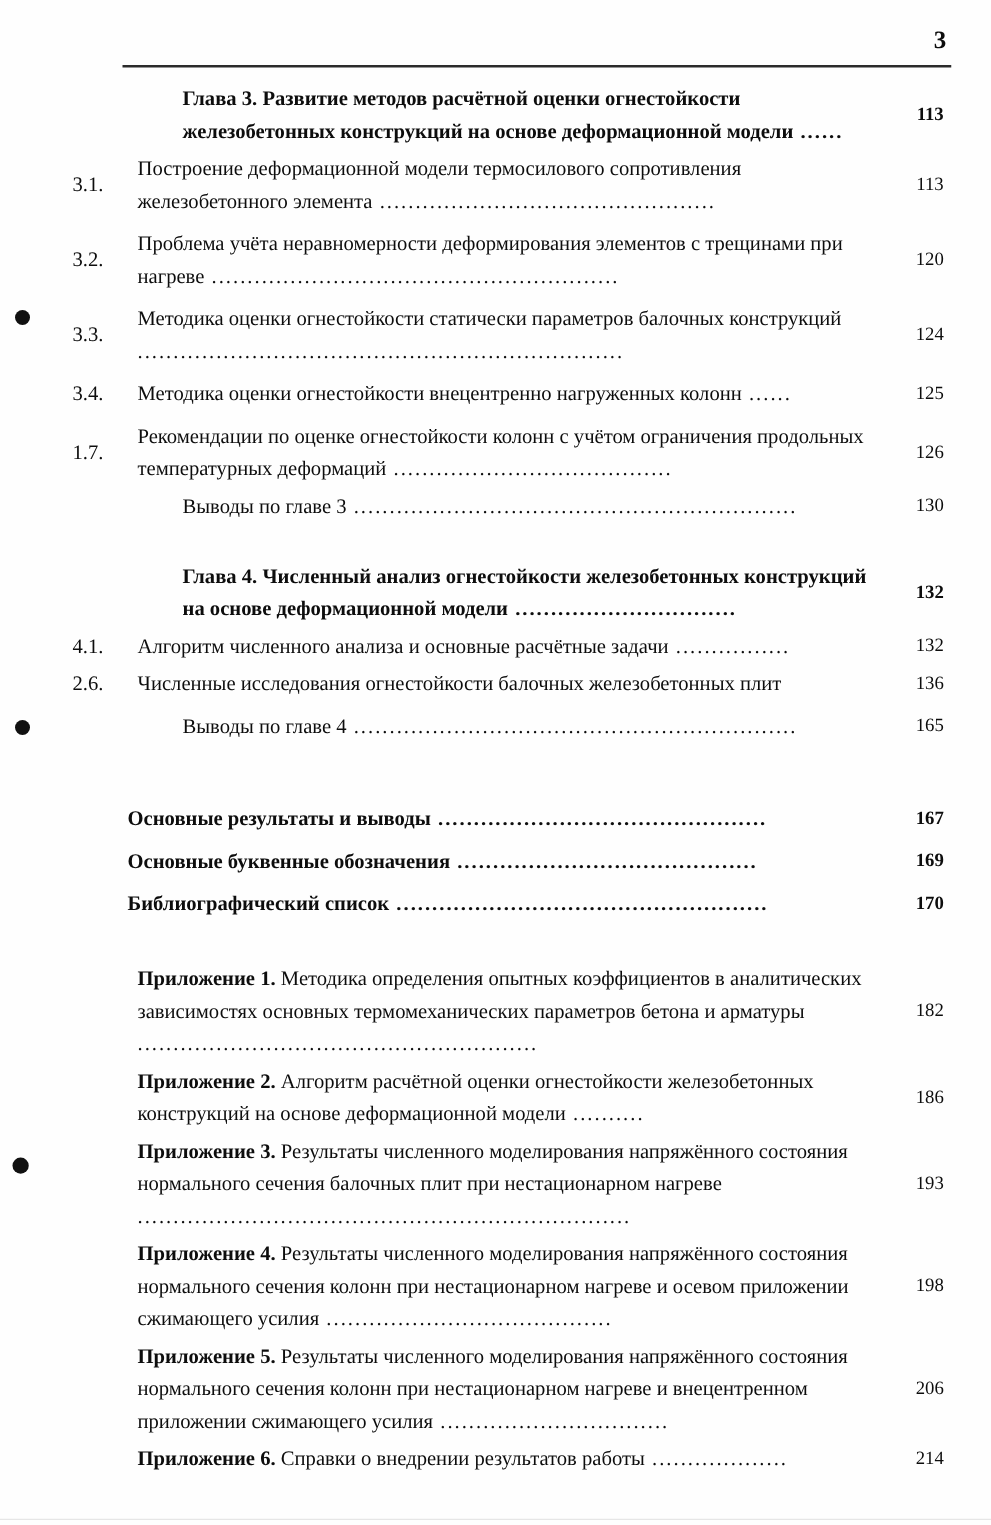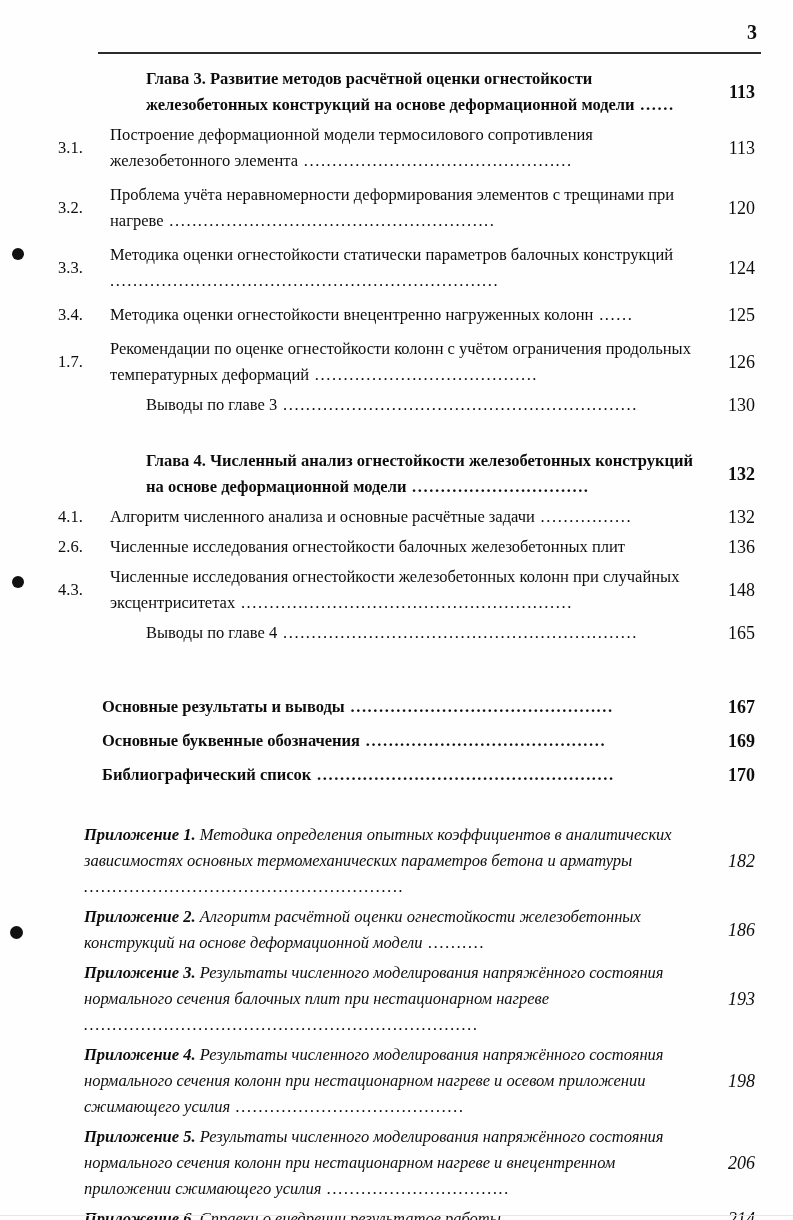--- a/index.html
+++ b/index.html
@@ -85,42 +85,41 @@
   .entry .body {
     flex: 1 1 auto;
     font-size: 16.5px;
     line-height: 26px;
     padding-right: 8px;
   }
   .entry .pg {
     width: 44px;
     flex: 0 0 44px;
     text-align: right;
-    font-size: 18px;
+    font-size: 15px;
     line-height: 26px;
   }
 
   
   .entry.chapter .body,
   .entry.chapter .pg {
     font-weight: bold;
   }
   .entry.chapter {
     padding-left: 146px;
   }
 
   .entry.major {
     padding-left: 102px;
   }
   .entry.major .body,
   .entry.major .pg { font-weight: bold; }
 
   .entry.appendix {
-    padding-left: 84px;
-    font-style: italic;
+    padding-left: 110px;
   }
 
   .entry.subnote {
     padding-left: 146px;
   }
 
   .entry.sub .body { }
   .lead {
     letter-spacing: 1.6px;
   }
@@ -211,25 +210,20 @@
     </div>
 
     <div class="gap-xs"></div>
     <div class="entry sub">
       <div class="num">2.6.</div>
       <div class="body"><span>Численные исследования огнестойкости балочных железобетонных плит</span><span class="lead"></span></div>
       <div class="pg">136</div>
     </div>
 
     <div class="gap-xs"></div>
-    <div class="entry sub">
-      <div class="num">4.3.</div>
-      <div class="body"><span>Численные исследования огнестойкости железобетонных колонн при случайных эксцентриситетах</span><span class="lead"> ..........................................................</span></div>
-      <div class="pg">148</div>
-    </div>
 
     <div class="gap-xs"></div>
     <div class="entry subnote">
 
       <div class="body"><span>Выводы по главе 4</span><span class="lead"> ..............................................................</span></div>
       <div class="pg">165</div>
     </div>
 
     <div class="gap-lg"></div>
     <div class="gap-md"></div>

